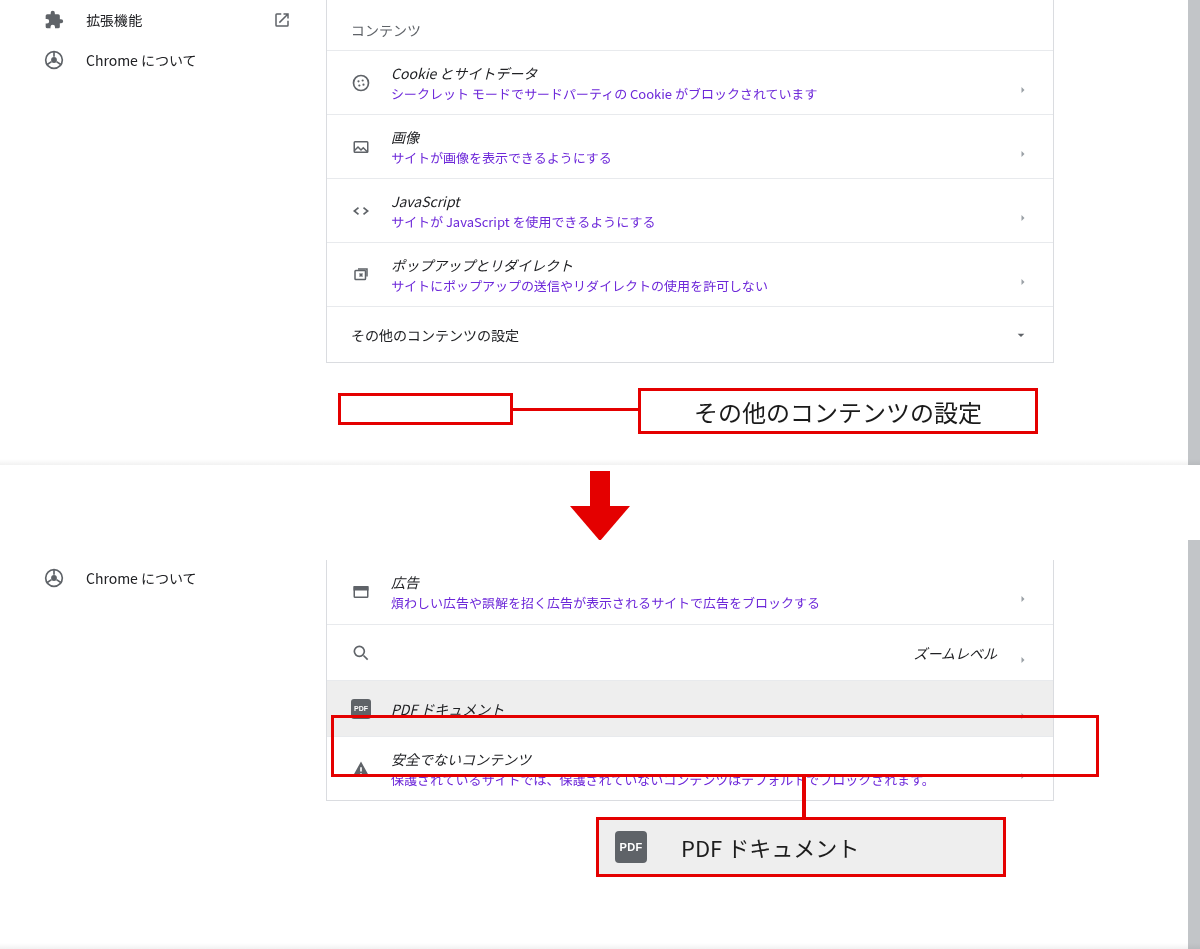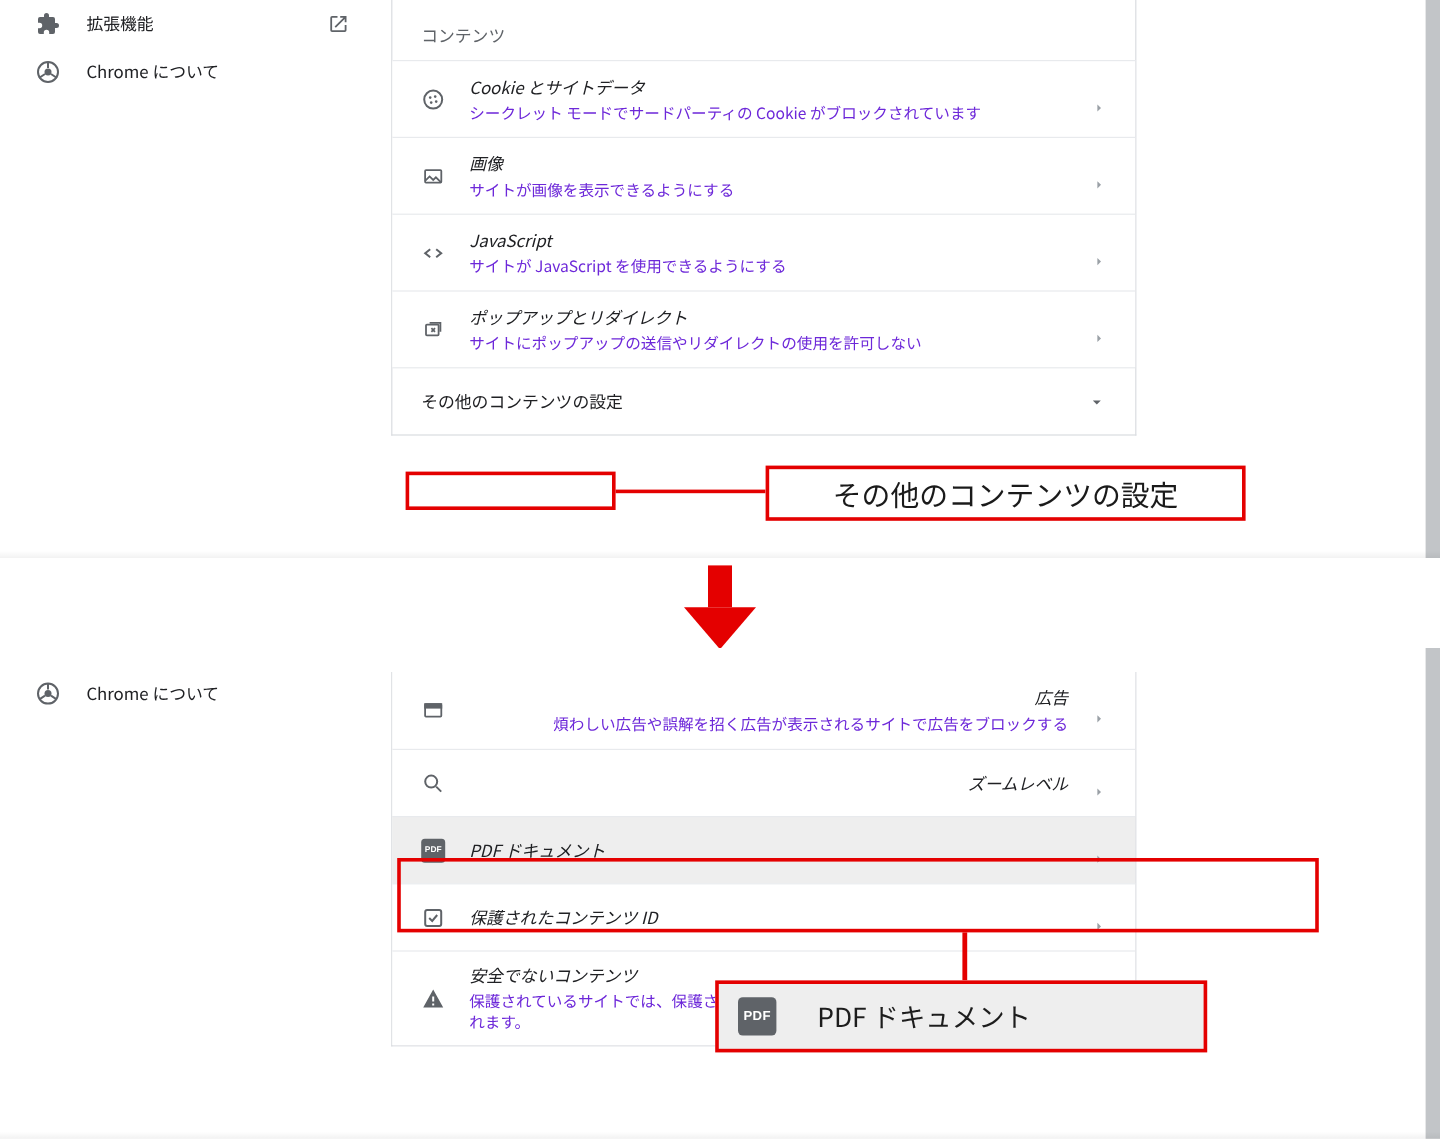--- a/index.html
+++ b/index.html
@@ -41,38 +41,39 @@
   .sidebar-row {
     display: flex;
     align-items: center;
     height: 40px;
     padding-left: 30px;
     padding-right: 28px;
     gap: 22px;
     font-size: 14px;
     color: #202124;
     position: relative;
+    margin-left: 14px;
   }
   .sidebar-icon {
     width: 20px; height: 20px;
     display: flex; align-items: center; justify-content: center;
     color: #5f6368;
     flex-shrink: 0;
   }
   .sidebar-row .ext-open {
     margin-left: auto;
     color: #5f6368;
   }
 
   
   .main {
     position: absolute;
     left: 326px;
     top: 0;
-    width: 621px;
+    width: 728px;
     border: 1px solid #dadce0;
     border-top: none;
     background: #fff;
   }
   .panel-bottom .main {
     top: 0;
   }
   .section-heading {
     font-size: 14px;
     color: #5f6368;
@@ -80,21 +81,21 @@
   }
   .setting-row {
     display: flex;
     align-items: center;
     min-height: 64px;
     border-top: 1px solid #e8eaed;
     padding: 10px 24px 10px 24px;
     gap: 20px;
     background: #fff;
   }
-  .setting-row:first-child { border-top: none; text-align: right; }
+  .setting-row:first-child { border-top: none; }
   .setting-row.hovered { background: #eeeeee; }
   .setting-icon {
     width: 20px; height: 20px;
     display: flex; align-items: center; justify-content: center;
     color: #5f6368;
     flex-shrink: 0;
   }
   .setting-text { flex: 1; min-width: 0; }
   .setting-title {
     font-size: 14px;
@@ -393,36 +394,20 @@
       <div class="setting-text">
         <div class="setting-title">PDF ドキュメント</div>
       </div>
       <span class="chev">
         <svg viewBox="0 0 24 24" width="12" height="12" fill="#9aa0a6">
             <path d="M9 6l6 6-6 6z"></path>
           </svg>
       </span>
     </div>
 
-    <div class="setting-row" style="min-height:56px;">
-      <span class="setting-icon">
-        <svg viewBox="0 0 24 24" width="20" height="20" fill="none" stroke="#5f6368" stroke-width="2">
-            <rect x="4" y="4" width="16" height="16" rx="2"></rect>
-            <path d="M8 12l3 3 5-6"></path>
-          </svg>
-      </span>
-      <div class="setting-text">
-        <div class="setting-title">保護されたコンテンツ ID</div>
-      </div>
-      <span class="chev">
-        <svg viewBox="0 0 24 24" width="12" height="12" fill="#9aa0a6">
-            <path d="M9 6l6 6-6 6z"></path>
-          </svg>
-      </span>
-    </div>
 
     <div class="setting-row">
       <span class="setting-icon">
         <svg viewBox="0 0 24 24" width="20" height="20" fill="#5f6368">
             <path d="M12 3L2 21h20L12 3zm-1 7h2v5h-2v-5zm0 7h2v2h-2v-2z"></path>
           </svg>
       </span>
       <div class="setting-text">
         <div class="setting-title">安全でないコンテンツ</div>
         <div class="setting-desc">保護されているサイトでは、保護されていないコンテンツはデフォルトでブロックされます。</div>

